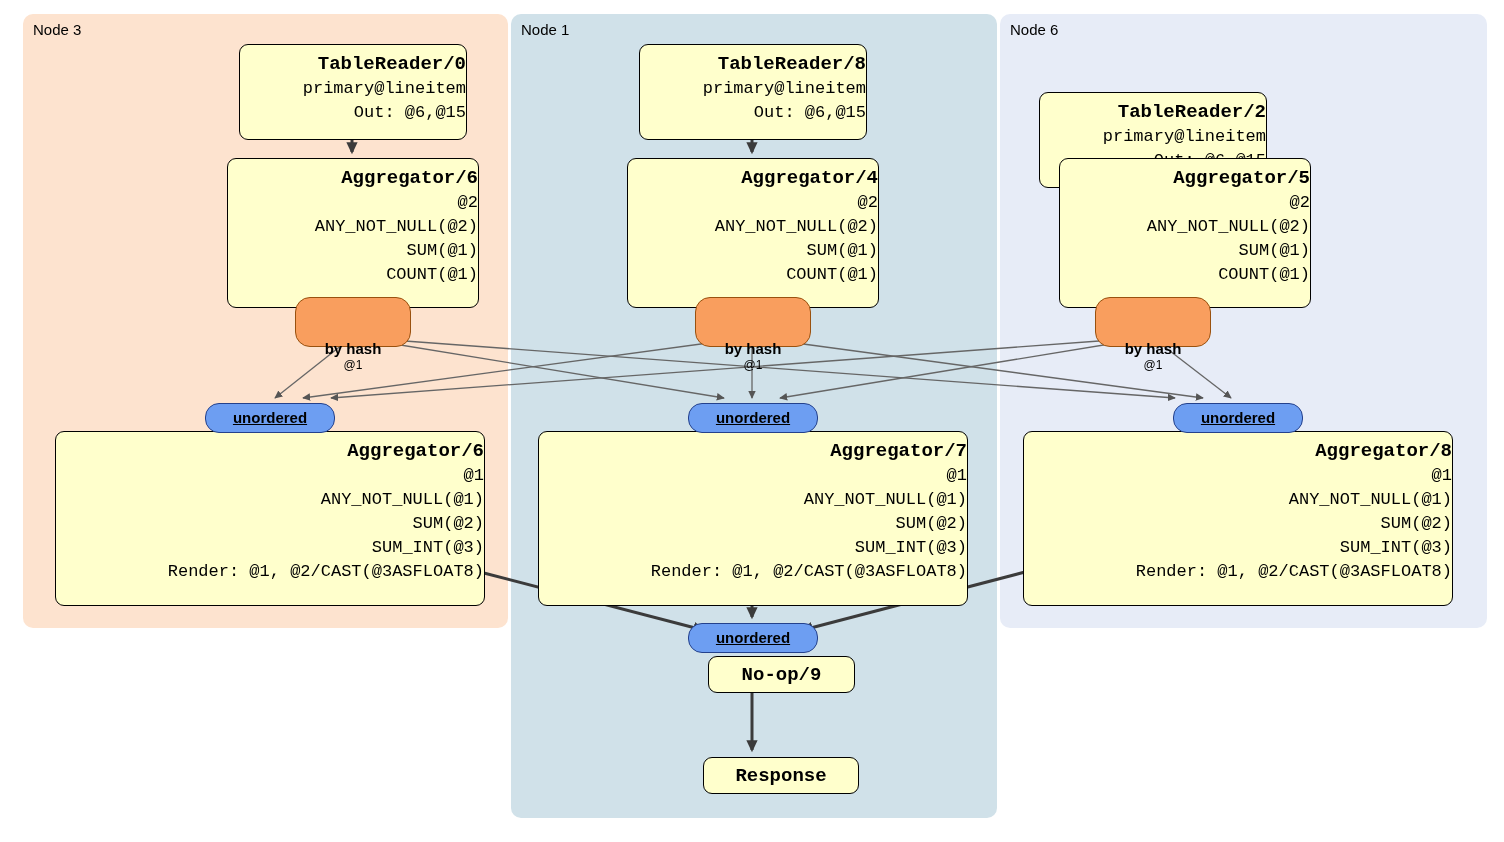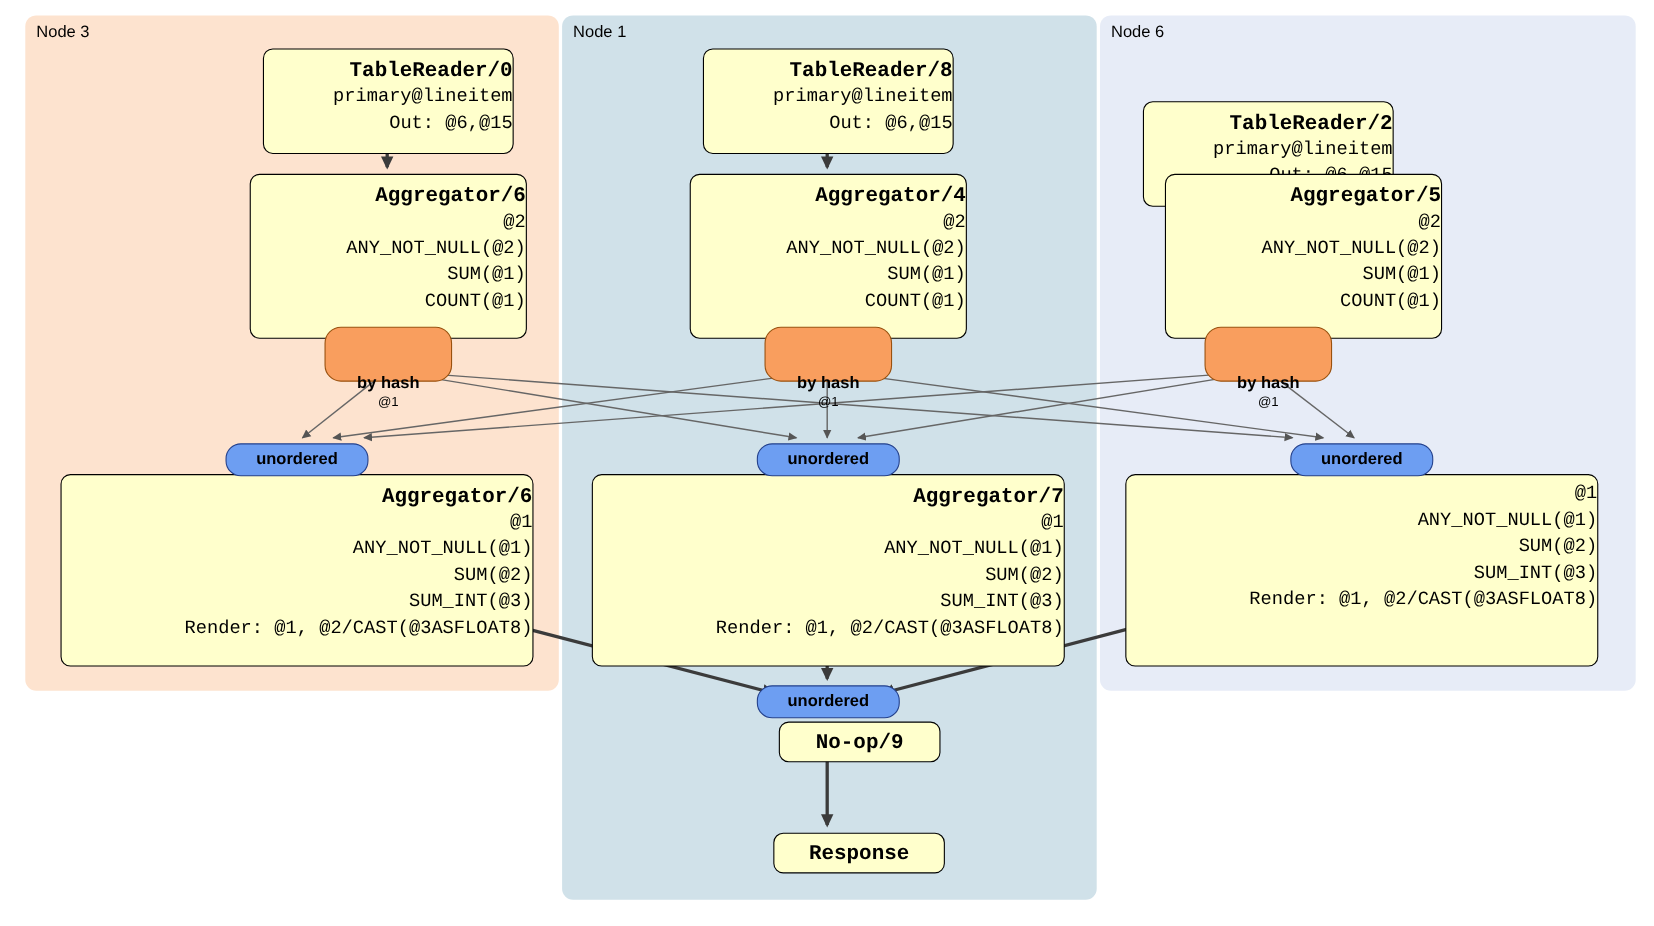--- a/index.html
+++ b/index.html
@@ -18,21 +18,21 @@
   .pline  { font-size: 17px; line-height: 24px; white-space: nowrap; }
   .center-flex { display: flex; align-items: center; justify-content: center; padding-top: 0; margin-left: 28px; }
 
   .router { position: absolute; z-index: 3; background: #f99e5e; border: 1px solid #99510f;
             border-radius: 15px; text-align: center; padding-top: 4px; }
   .rlabel { font-weight: bold; font-size: 15px; line-height: 19px; white-space: nowrap; margin-top: 37px; }
   .rdetail { font-size: 12px; line-height: 15px; white-space: nowrap; }
 
   .sync { position: absolute; z-index: 3; background: #6d9ef2; border: 1px solid #24418c;
           border-radius: 14px; text-align: center; font-weight: bold; font-size: 15px;
-          line-height: 27px; white-space: nowrap; }
+          line-height: 27px; white-space: nowrap; text-decoration: underline; }
 </style>
 </head>
 <body>
 
 <div class="canvas">
 
   <div class="group" style="left:23px; top:14px; width:485px; height:614px; background:#fde3cf;">
     <div class="group-label">Node 3</div>
   </div>
   <div class="group" style="left:511px; top:14px; width:486px; height:804px; background:#d0e1e9;">
@@ -140,20 +140,21 @@
   </div>
   <div class="pbox" style="left:538px; top:431px; width:428px; height:167px;">
     <div class="ptitle">Aggregator/7</div>
     <div class="pline">@1</div>
     <div class="pline">ANY_NOT_NULL(@1)</div>
     <div class="pline">SUM(@2)</div>
     <div class="pline">SUM_INT(@3)</div>
     <div class="pline">Render: @1, @2/CAST(@3ASFLOAT8)</div>
   </div>
   <div class="pbox" style="left:1023px; top:431px; width:428px; height:167px;">
+    <div class="ptitle">Aggregator/8</div>
     <div class="pline">@1</div>
     <div class="pline">ANY_NOT_NULL(@1)</div>
     <div class="pline">SUM(@2)</div>
     <div class="pline">SUM_INT(@3)</div>
     <div class="pline">Render: @1, @2/CAST(@3ASFLOAT8)</div>
   </div>
 
   <div class="sync" style="left:688px; top:623px; width:128px; height:28px;">unordered</div>
 
   <div class="pbox center-flex" style="left:680px; top:656px; width:145px; height:35px;">

